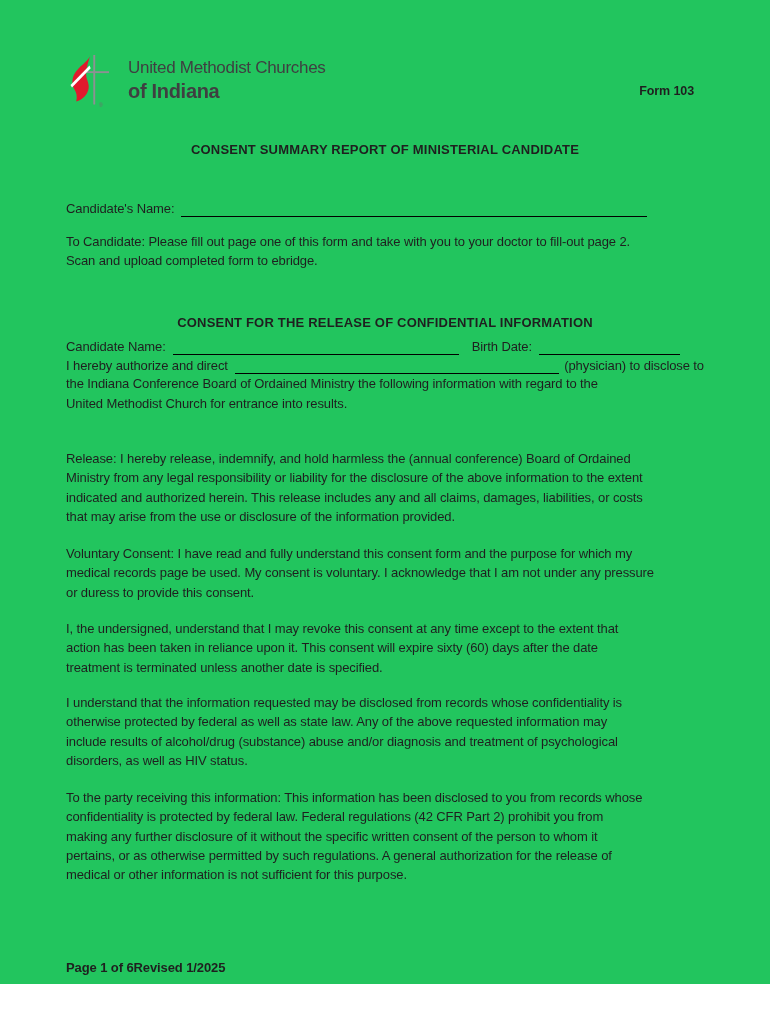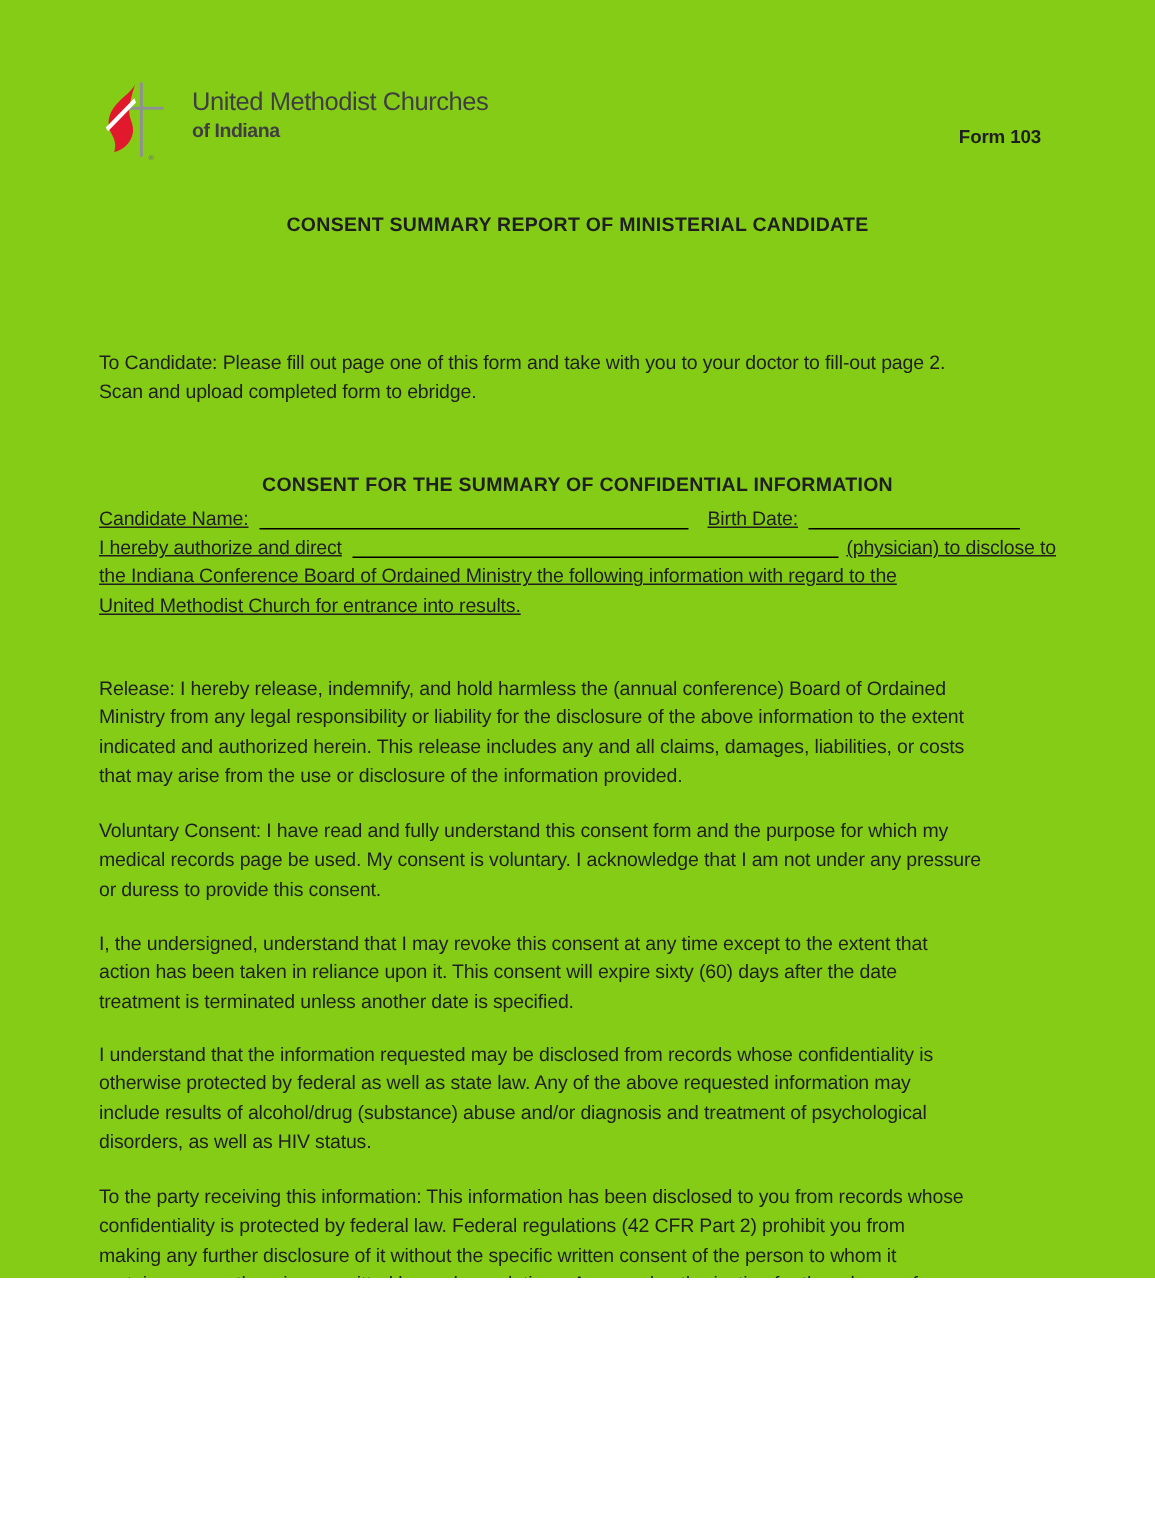--- a/index.html
+++ b/index.html
@@ -1,33 +1,33 @@
 <!DOCTYPE html>
 <html><head>
 <meta charset="utf-8">
 <style>
   * { margin: 0; padding: 0; box-sizing: border-box; }
   html, body { background: #ffffff; }
   body { font-family: "Liberation Sans", sans-serif; color: #1f1f1f; }
   .page {
     position: relative;
     width: 770px;
-    height: 852px;
-    background: #84cc16;
+    height: 984px;
+    background: #22c55e;
     overflow: hidden;
     font-size: 13px;
     letter-spacing: -0.1px;
   }
   
   .header { position: absolute; top: 52px; left: 66px; right: 66px; }
   .logo-row { display: flex; align-items: flex-start; }
   .logo-icon { margin-top: 2px; }
   .logo-text { margin-left: 18px; margin-top: 6px; color: #3f3f41; line-height: 1.22; }
   .logo-line1 { font-size: 17px; font-weight: 400; letter-spacing: -0.3px; }
-  .logo-line2 { font-size: 13px; font-weight: 700; letter-spacing: -0.3px; }
+  .logo-line2 { font-size: 20px; font-weight: 700; letter-spacing: -0.3px; }
   .form-number { position: absolute; top: 0; right: 10px; font-weight: 700; font-size: 12.5px; margin-top: 32px; }
   
   .doc-title {
     position: absolute; top: 142px; left: 0; right: 0;
     text-align: center; font-weight: 700; font-size: 13px; letter-spacing: 0.2px;
   }
   .consent-heading {
     position: absolute; top: 315px; left: 0; right: 0;
     text-align: center; font-weight: 700; font-size: 13px; letter-spacing: 0.2px;
   }
@@ -37,21 +37,21 @@
     position: absolute; top: 200px; left: 66px; right: 123px;
     display: flex; align-items: flex-end; line-height: 17px;
   }
   .cand-row .fill-line { flex: 1; margin-left: 7px; }
   .instructions {
     position: absolute; top: 232px; left: 66px; width: 644px;
     line-height: 19.3px; white-space: pre-line;
   }
   
   .consent-block { position: absolute; top: 336px; left: 66px; right: 66px; }
-  .consent-line { display: flex; align-items: center; height: 19.2px; line-height: 17px; text-decoration: underline; }
+  .consent-line { display: flex; align-items: flex-end; height: 19.2px; line-height: 17px; }
   .consent-line.plain { display: block; line-height: 19.2px; height: 19.2px; }
   .lbl { white-space: nowrap; }
   .gap-l { margin-left: 7px; }
   .gap-r { margin-right: 5px; }
   .flex-fill { flex: 1; }
   .w-286 { width: 286px; margin-left: 7px; }
   .w-263 { width: 263px; margin-left: 7px; }
   .pad-24 { padding-right: 24px; }
   .bd-label { margin-left: 13px; }
   
@@ -101,25 +101,29 @@
       <div class="logo-text">
         <div class="logo-line1">United Methodist Churches</div>
         <div class="logo-line2">of Indiana</div>
       </div>
     </div>
     <div class="form-number">Form 103</div>
   </div>
 
   <div class="doc-title">CONSENT SUMMARY REPORT OF MINISTERIAL CANDIDATE</div>
 
+  <div class="cand-row">
+    <span class="lbl">Candidate's Name:</span>
+    <span class="fill-line"></span>
+  </div>
 
   <div class="instructions">To Candidate: Please fill out page one of this form and take with you to your doctor to fill-out page 2.
 Scan and upload completed form to ebridge.</div>
 
-  <div class="consent-heading">CONSENT FOR THE SUMMARY OF CONFIDENTIAL INFORMATION</div>
+  <div class="consent-heading">CONSENT FOR THE RELEASE OF CONFIDENTIAL INFORMATION</div>
 
   <div class="consent-block">
     <div class="consent-line pad-24">
       <span class="lbl">Candidate Name:</span>
       <span class="fill-line w-286"></span>
       <span class="lbl bd-label">Birth Date:</span>
       <span class="fill-line flex-fill gap-l"></span>
     </div>
     <div class="consent-line">
       <span class="lbl">I hereby authorize and direct</span>

